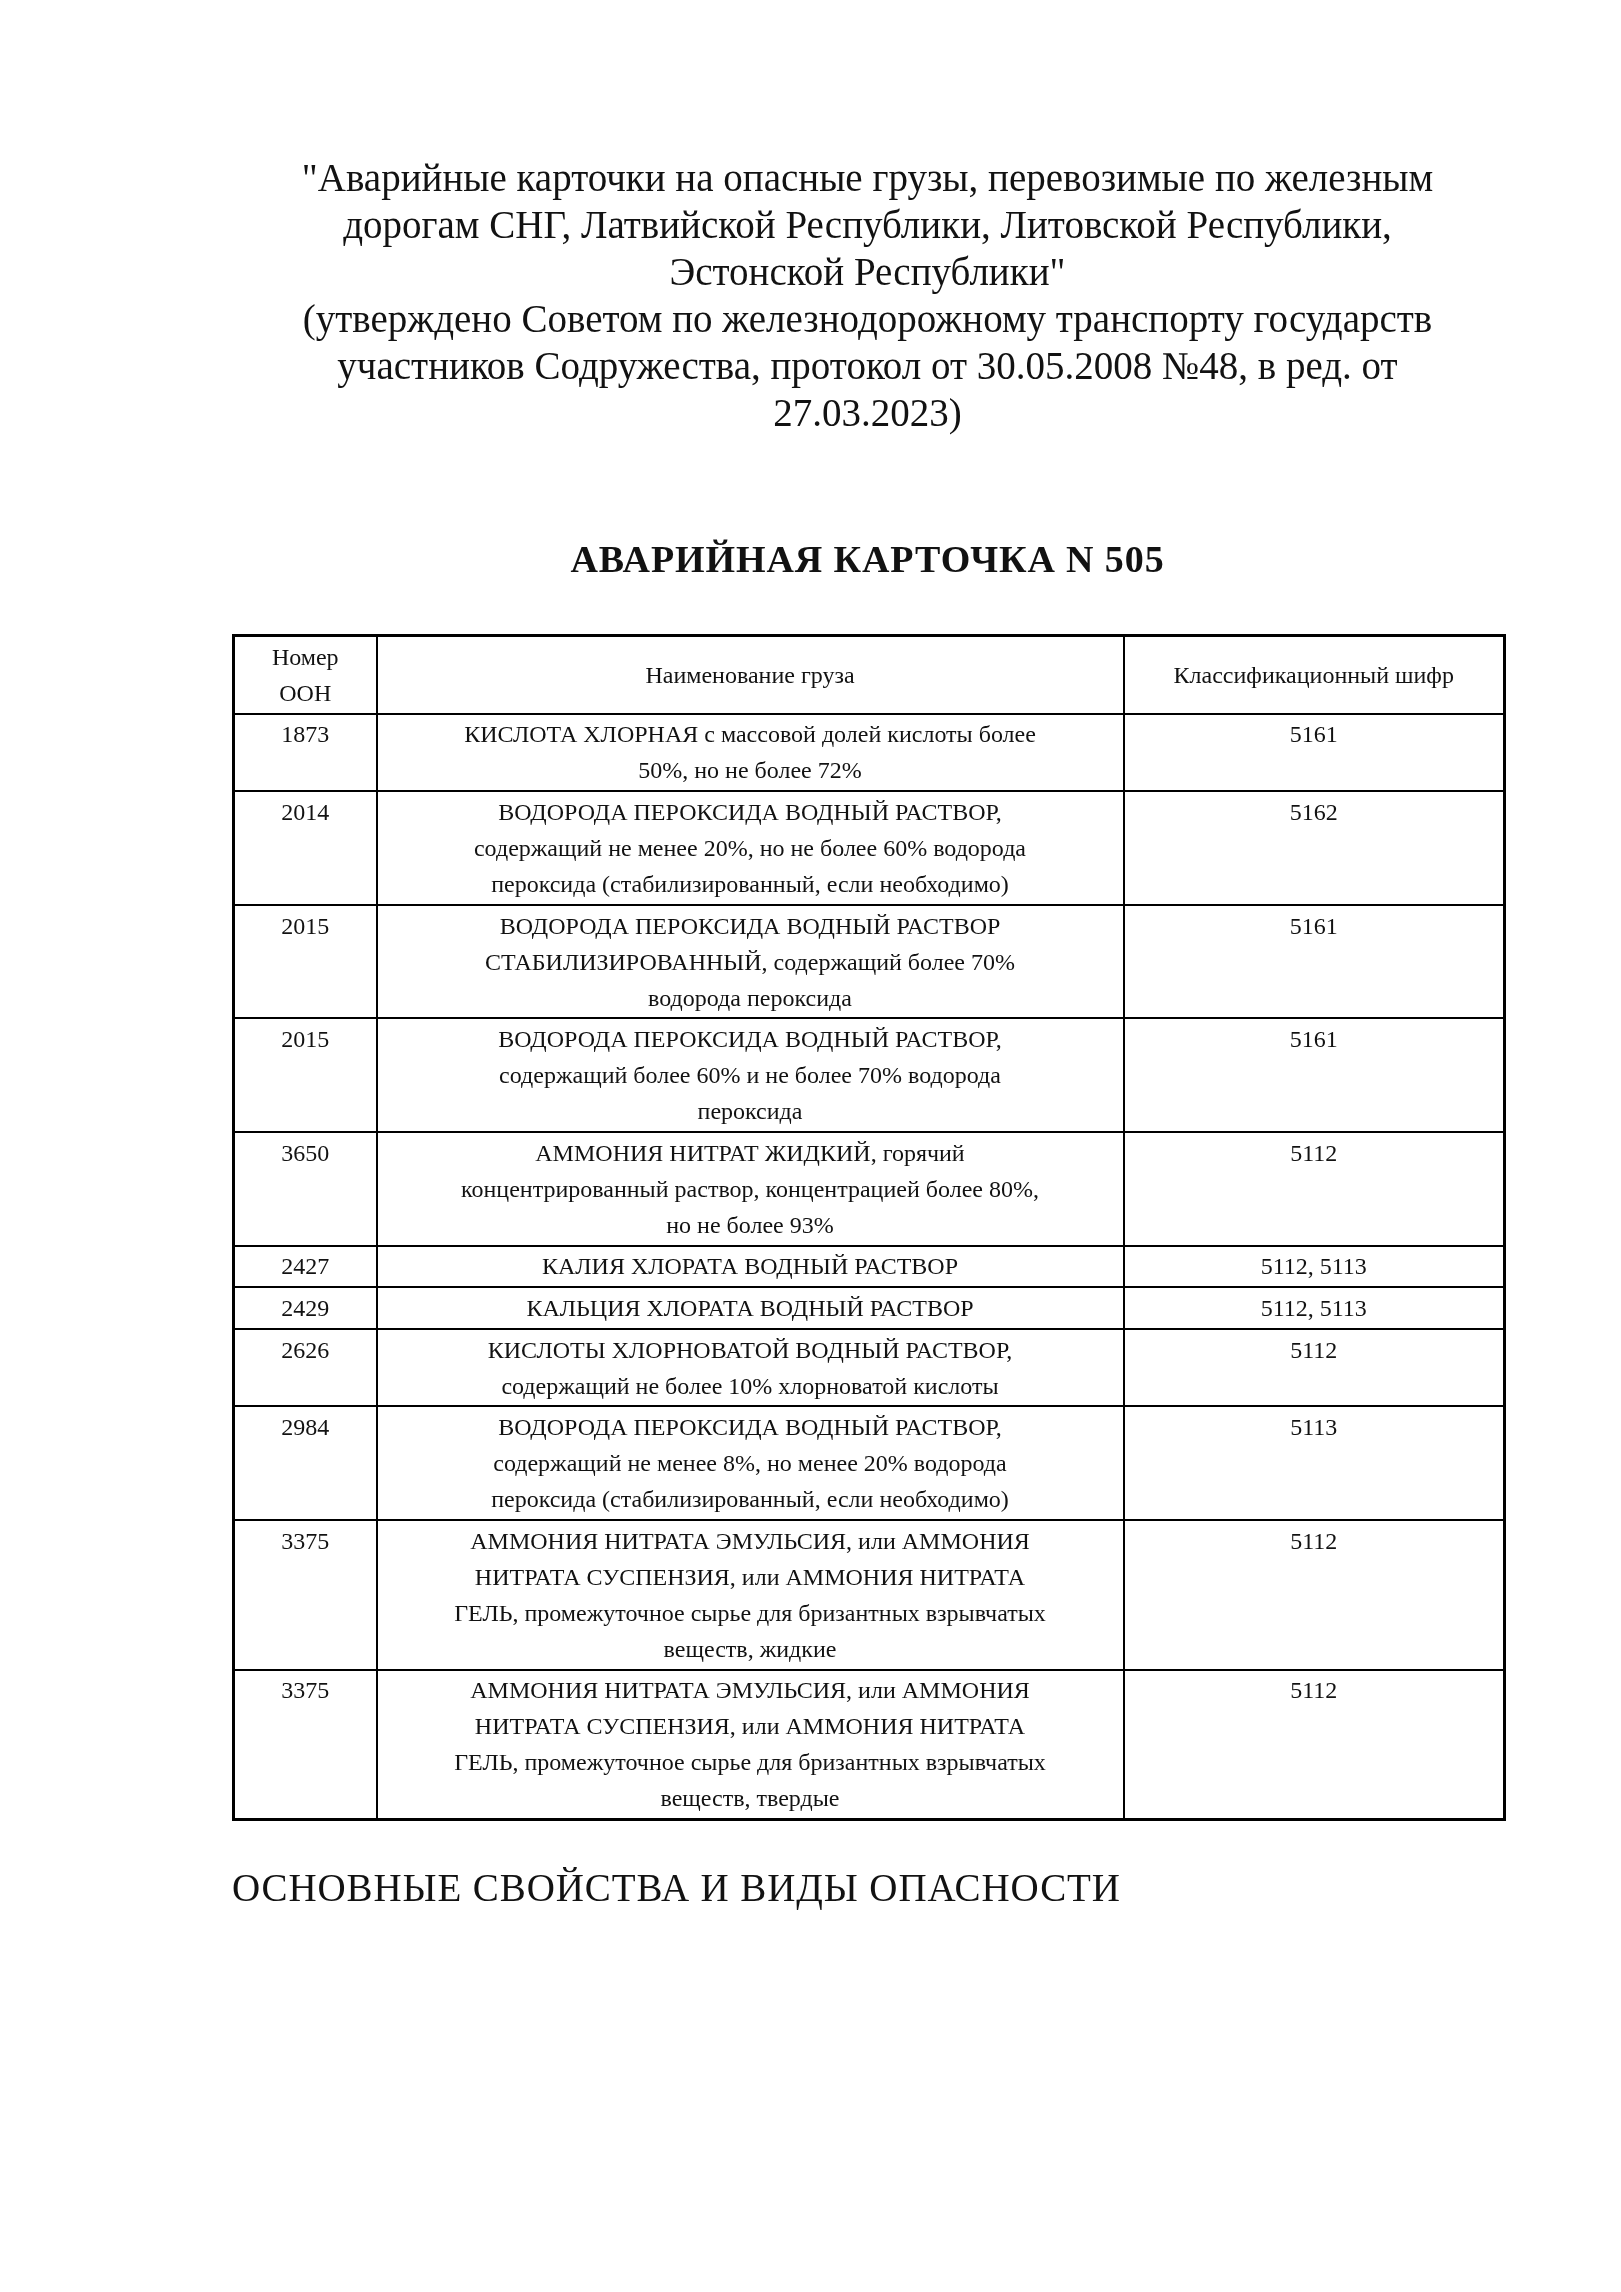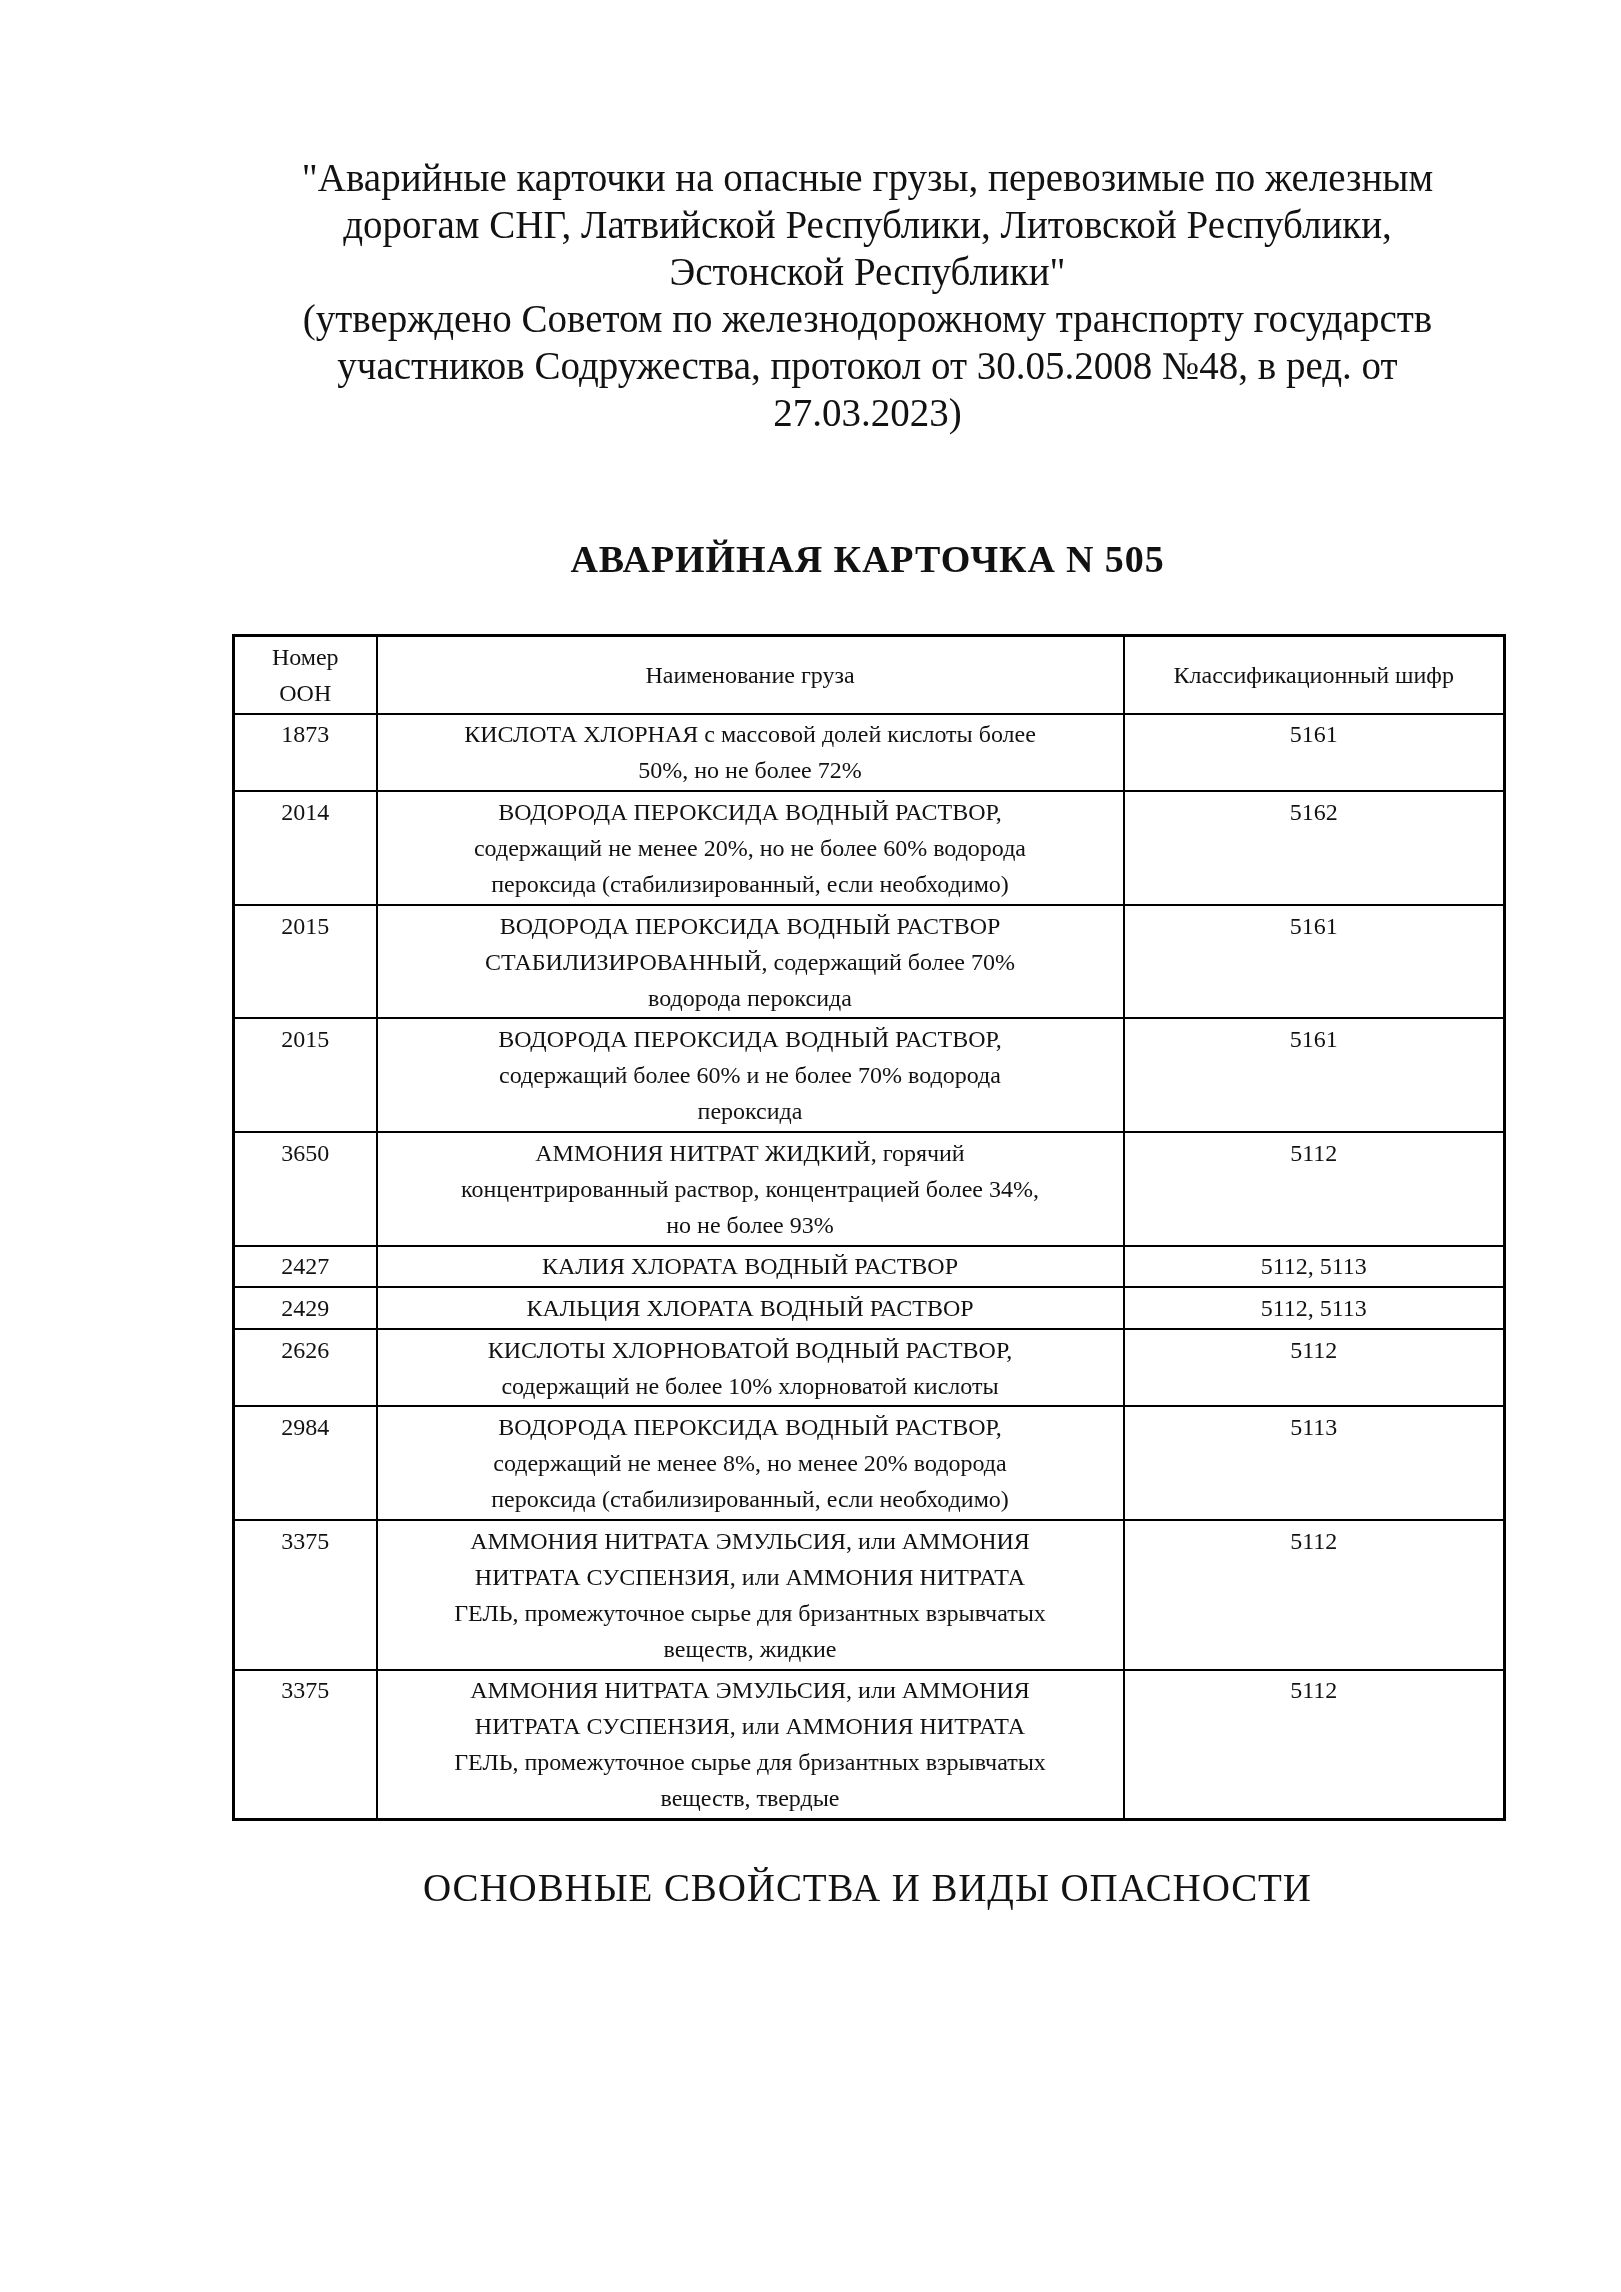--- a/index.html
+++ b/index.html
@@ -53,21 +53,21 @@
   }
   table.cargo th {
     font-weight: normal;
     vertical-align: middle;
   }
   table.cargo td {
     vertical-align: top;
   }
   .bottom-heading {
     margin: 43px 0 0 0;
-    text-align: center;
+    text-align: left;
     font-size: 39px;
     line-height: 47px;
     font-weight: normal;
     letter-spacing: 0.9px;
   }
 </style>
 </head>
 <body>
 
 <div class="content">
@@ -119,21 +119,21 @@
         <tr>
       <td>2015</td>
       <td>ВОДОРОДА ПЕРОКСИДА ВОДНЫЙ РАСТВОР,
 содержащий более 60% и не более 70% водорода
 пероксида</td>
       <td>5161</td>
     </tr>
         <tr>
       <td>3650</td>
       <td>АММОНИЯ НИТРАТ ЖИДКИЙ, горячий
-концентрированный раствор, концентрацией более 34%,
+концентрированный раствор, концентрацией более 80%,
 но не более 93%</td>
       <td>5112</td>
     </tr>
         <tr>
       <td>2427</td>
       <td>КАЛИЯ ХЛОРАТА ВОДНЫЙ РАСТВОР</td>
       <td>5112, 5113</td>
     </tr>
         <tr>
       <td>2429</td>

